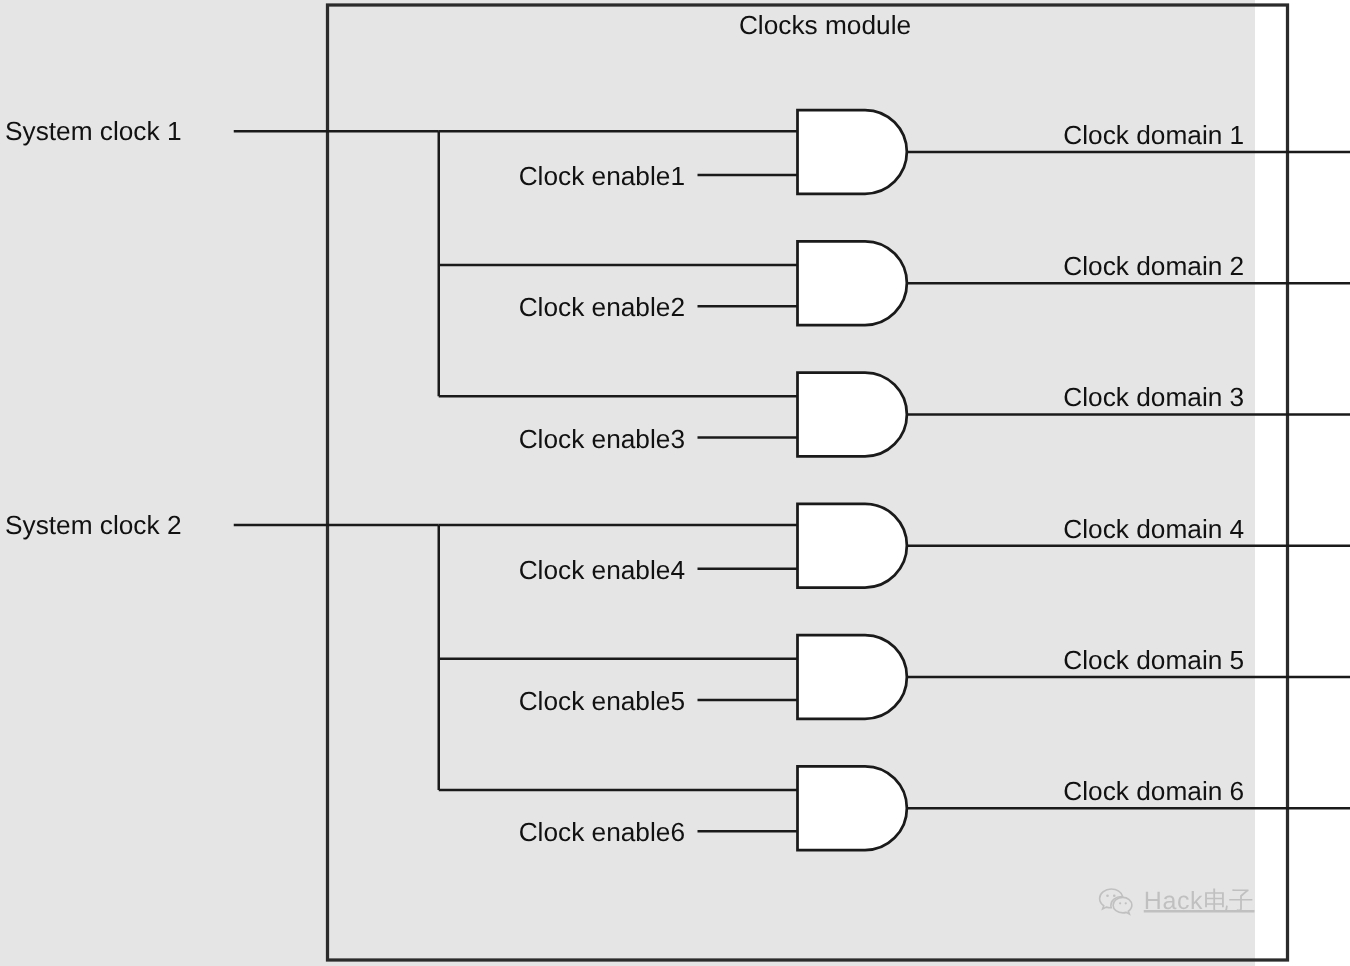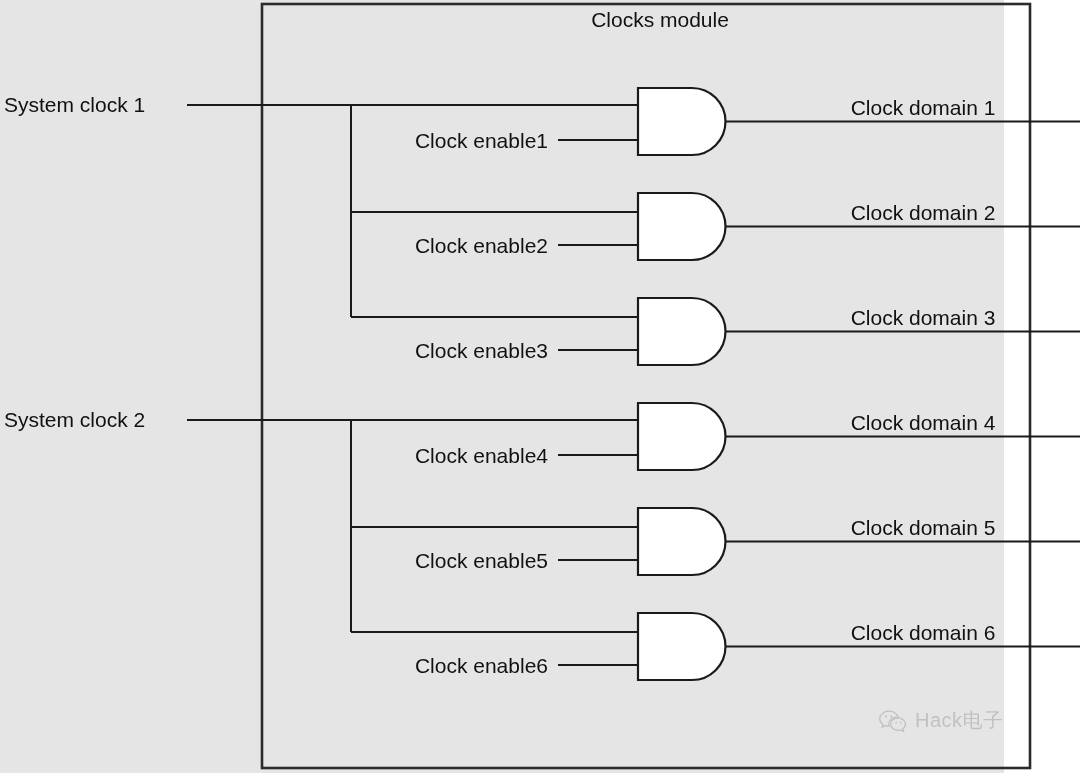--- a/index.html
+++ b/index.html
@@ -20,21 +20,21 @@
   
   #watermark{
     position:absolute;left:878px;top:707px;
     display:flex;align-items:center;gap:7px;
     opacity:0.30;
     pointer-events:none;
   }
   #watermark .wmtext{
     font-size:20px;color:#6e6e6e;
     font-family:"Liberation Sans", sans-serif;
-    letter-spacing:0.5px;white-space:nowrap;
+    letter-spacing:0.5px;white-space:nowrap;text-decoration:underline;
   }
   #watermark svg{display:block;}
 </style>
 </head>
 <body>
 
 <div id="stage">
 
   <svg id="diagram" viewBox="0 0 1080 773">
 

